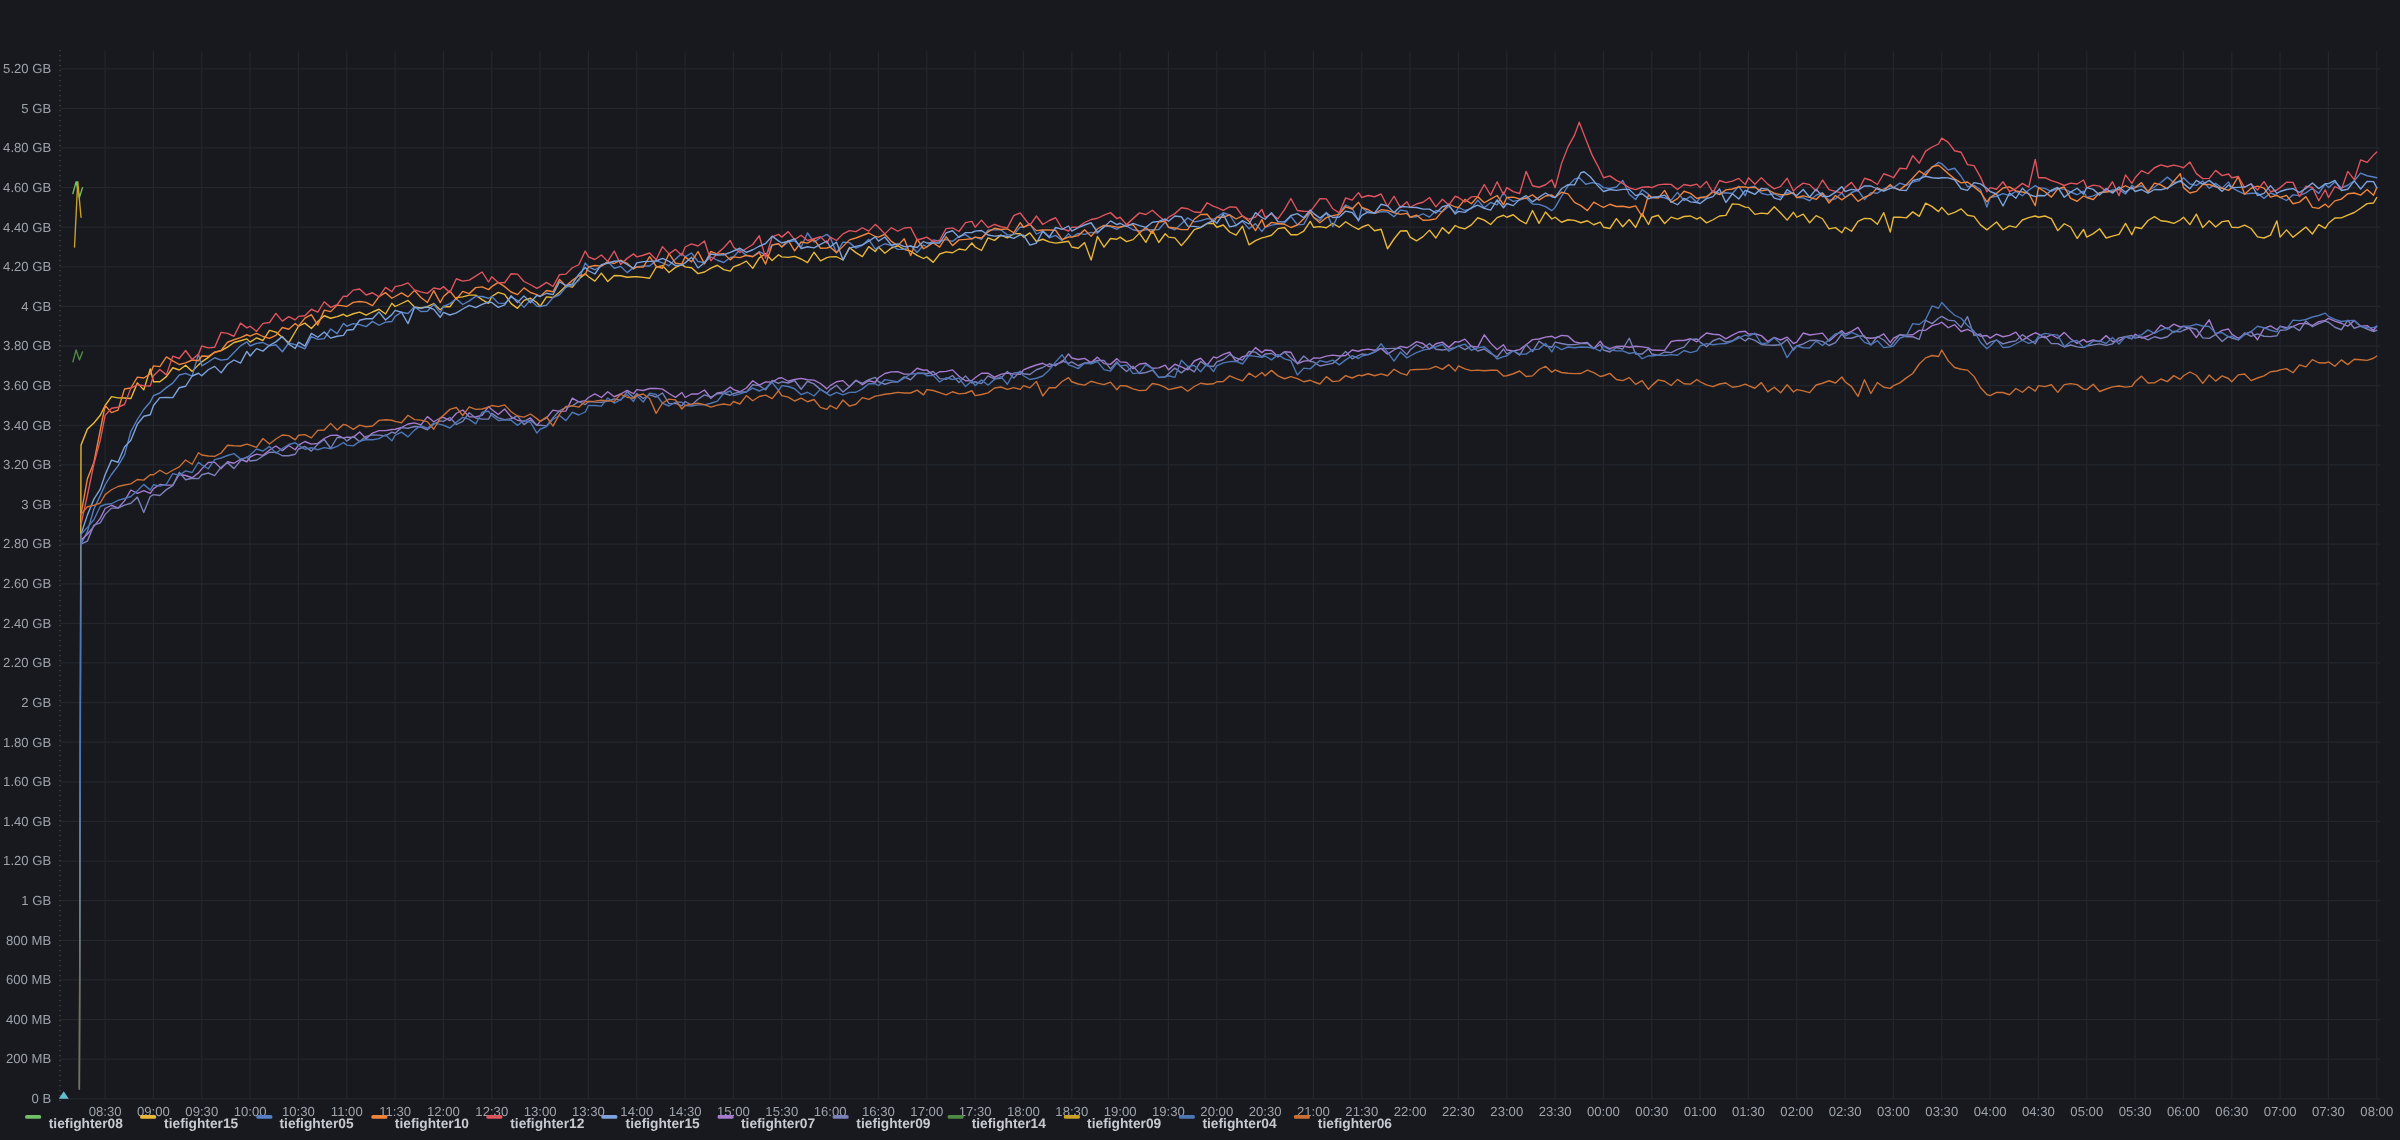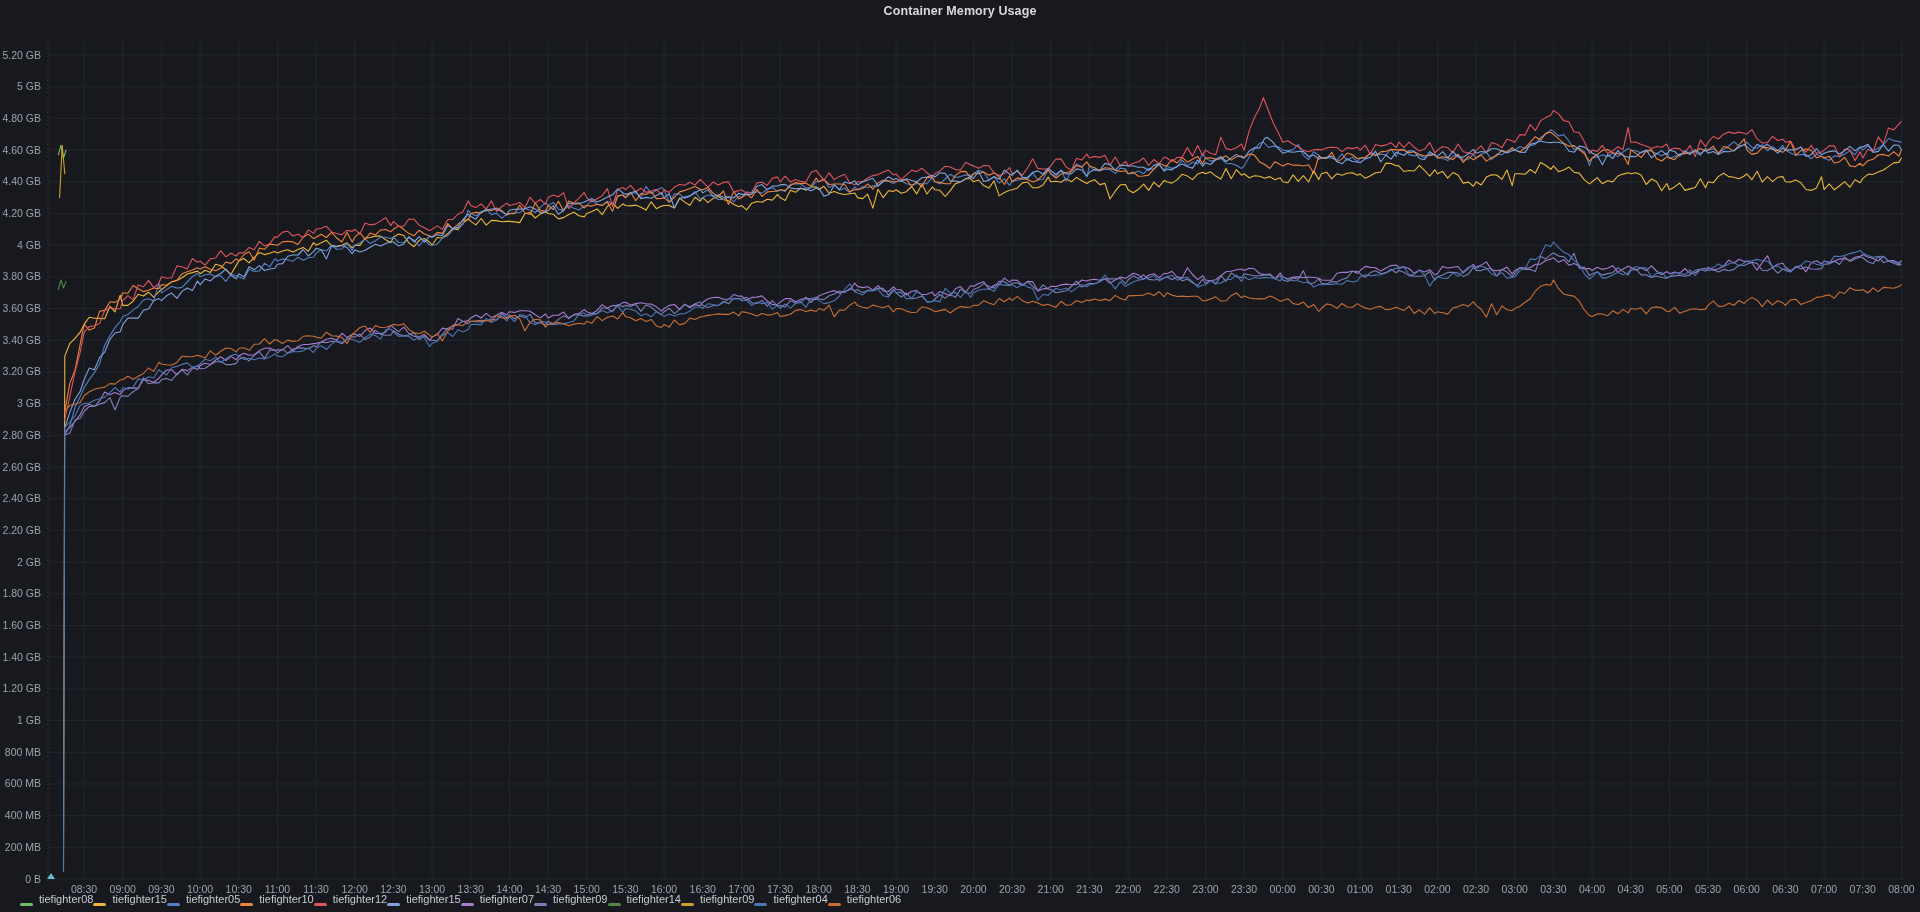--- a/index.html
+++ b/index.html
@@ -3,30 +3,29 @@
 <meta charset="utf-8">
 <style>
   html,body{margin:0;padding:0;background:#17191e;width:1920px;height:912px;overflow:hidden;
     font-family:"Liberation Sans",sans-serif;}
   #panel{position:relative;width:1920px;height:912px;background:#17191e;}
   #panel-title{position:absolute;top:4px;left:0;width:100%;text-align:center;
     color:#d8d9da;font-size:12.5px;font-weight:600;letter-spacing:.1px;}
   #chart-svg{position:absolute;top:0;left:0;}
   #legend{position:absolute;left:20px;top:892px;width:1880px;display:flex;flex-wrap:nowrap;
     align-items:center;gap:0;}
-  .legend-item{display:inline-flex;align-items:flex-end;cursor:pointer;}
+  .legend-item{display:inline-flex;align-items:flex-start;margin-right:14px;cursor:pointer;font-weight:bold;}
   .legend-swatch{display:inline-block;width:13px;height:3px;border-radius:2px;margin-right:6px;}
   .legend-label{color:#c7cbd1;font-size:11px;line-height:14px;white-space:nowrap;}
   .tick-text{fill:#9da2ab;font-size:10.5px;font-family:"Liberation Sans",sans-serif;}
 </style>
 </head>
 <body>
 
 <div id="panel">
-  <div id="panel-title">Container Memory Usage</div>
   <svg id="chart-svg" width="1920" height="912">
       <defs>
         <clipPath id="plotclip">
           <rect x="47" y="39" width="1860" height="842"></rect>
         </clipPath>
       </defs>
       <g stroke="#23262c" stroke-width="1">
         <line x1="48" y1="879" x2="1904" y2="879"></line>
         <line x1="48" y1="847.3076923076923" x2="1904" y2="847.3076923076923"></line>
         <line x1="48" y1="815.6153846153846" x2="1904" y2="815.6153846153846"></line>

